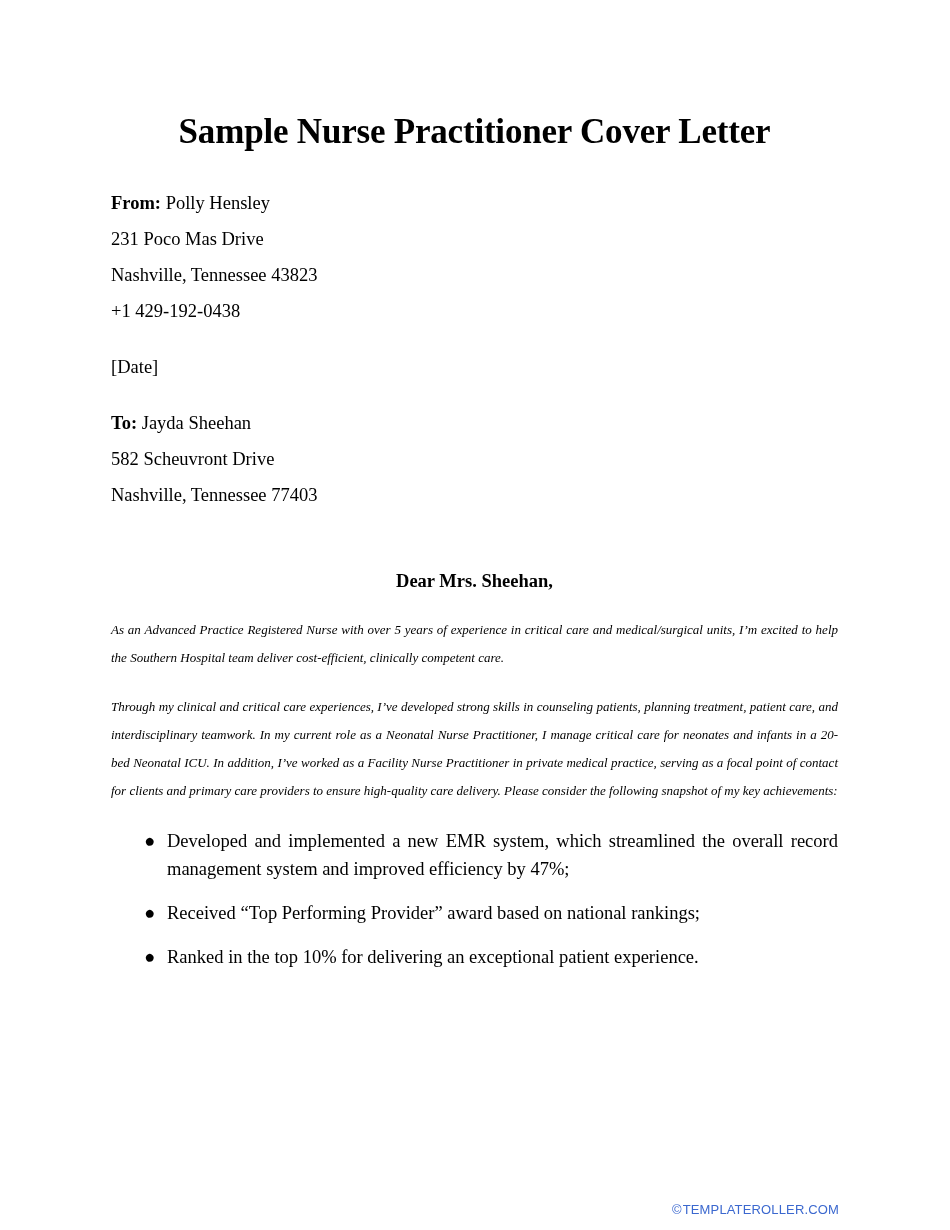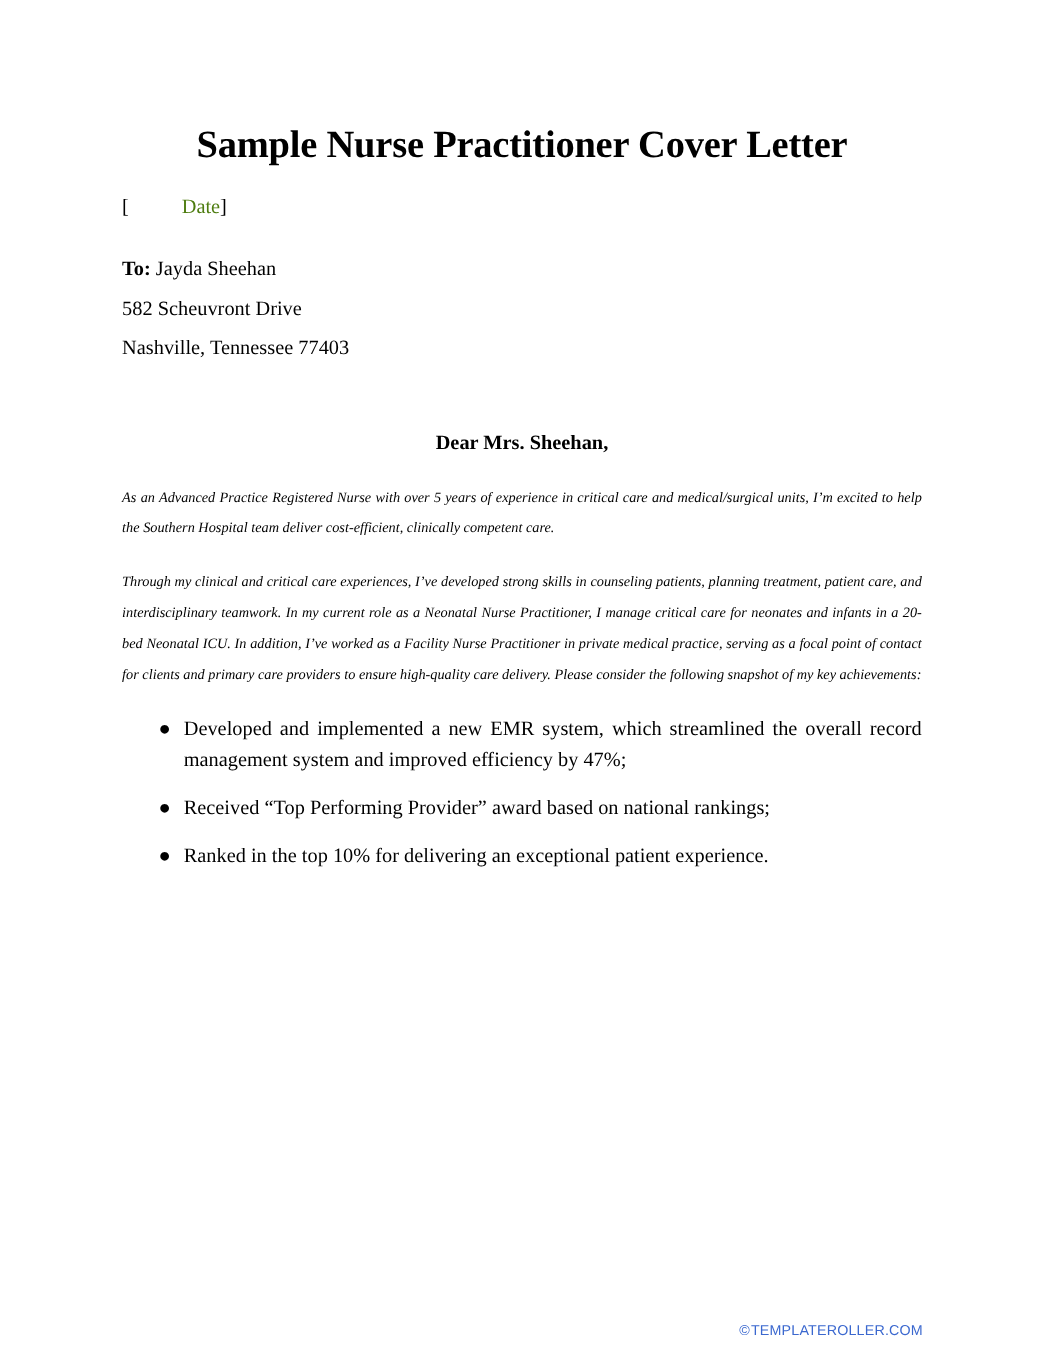--- a/index.html
+++ b/index.html
@@ -59,22 +59,21 @@
 
   .date-block {
     margin-top: 20px;
   }
   .date-line {
     font-size: 18.5px;
     line-height: 36px;
     white-space: nowrap;
   }
   .date-line .date-ph {
-    color: #4d7c0f;
-    margin-left: 48px;
+    color: #000000;
   }
 
   .to-block {
     margin-top: 20px;
   }
 
   
   .salutation {
     font-size: 18.5px;
     font-weight: bold;
@@ -142,20 +141,26 @@
 </style>
 </head>
 <body>
 
 <div class="page">
 
   <div class="content">
 
     <h1 class="doc-title">Sample Nurse Practitioner Cover Letter</h1>
 
+    <div class="addr-block">
+      <div class="addr-line"><span class="lbl">From:</span> <span>Polly Hensley</span></div>
+      <div class="addr-line">231 Poco Mas Drive</div>
+      <div class="addr-line">Nashville, Tennessee 43823</div>
+      <div class="addr-line">+1 429-192-0438</div>
+    </div>
 
     <div class="date-block">
       <div class="date-line"><span>[</span><span class="date-ph">Date</span><span>]</span></div>
     </div>
 
     <div class="to-block addr-block">
       <div class="addr-line"><span class="lbl">To:</span> <span>Jayda Sheehan</span></div>
       <div class="addr-line">582 Scheuvront Drive</div>
       <div class="addr-line">Nashville, Tennessee 77403</div>
     </div>

